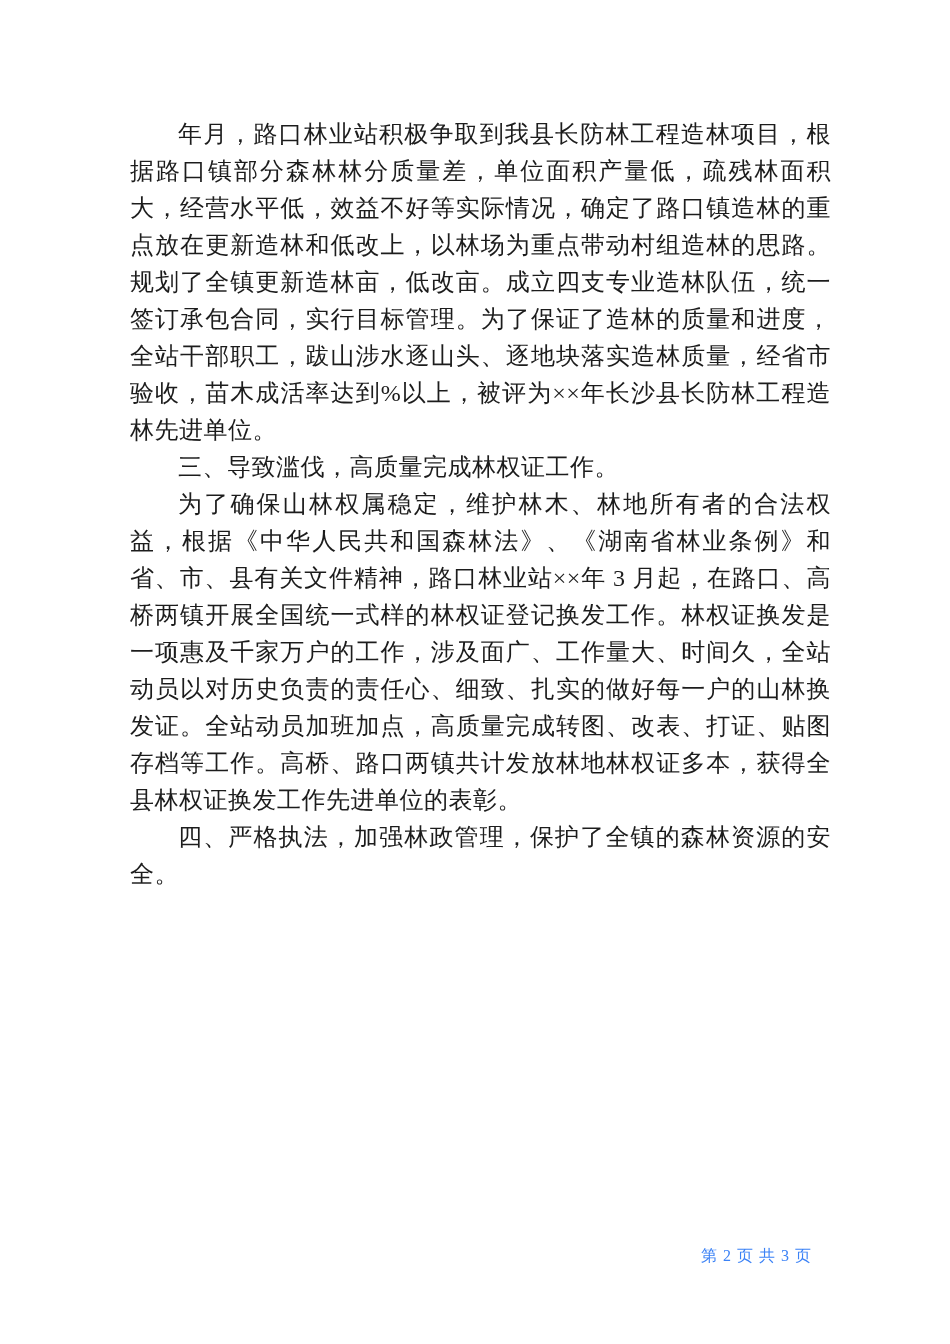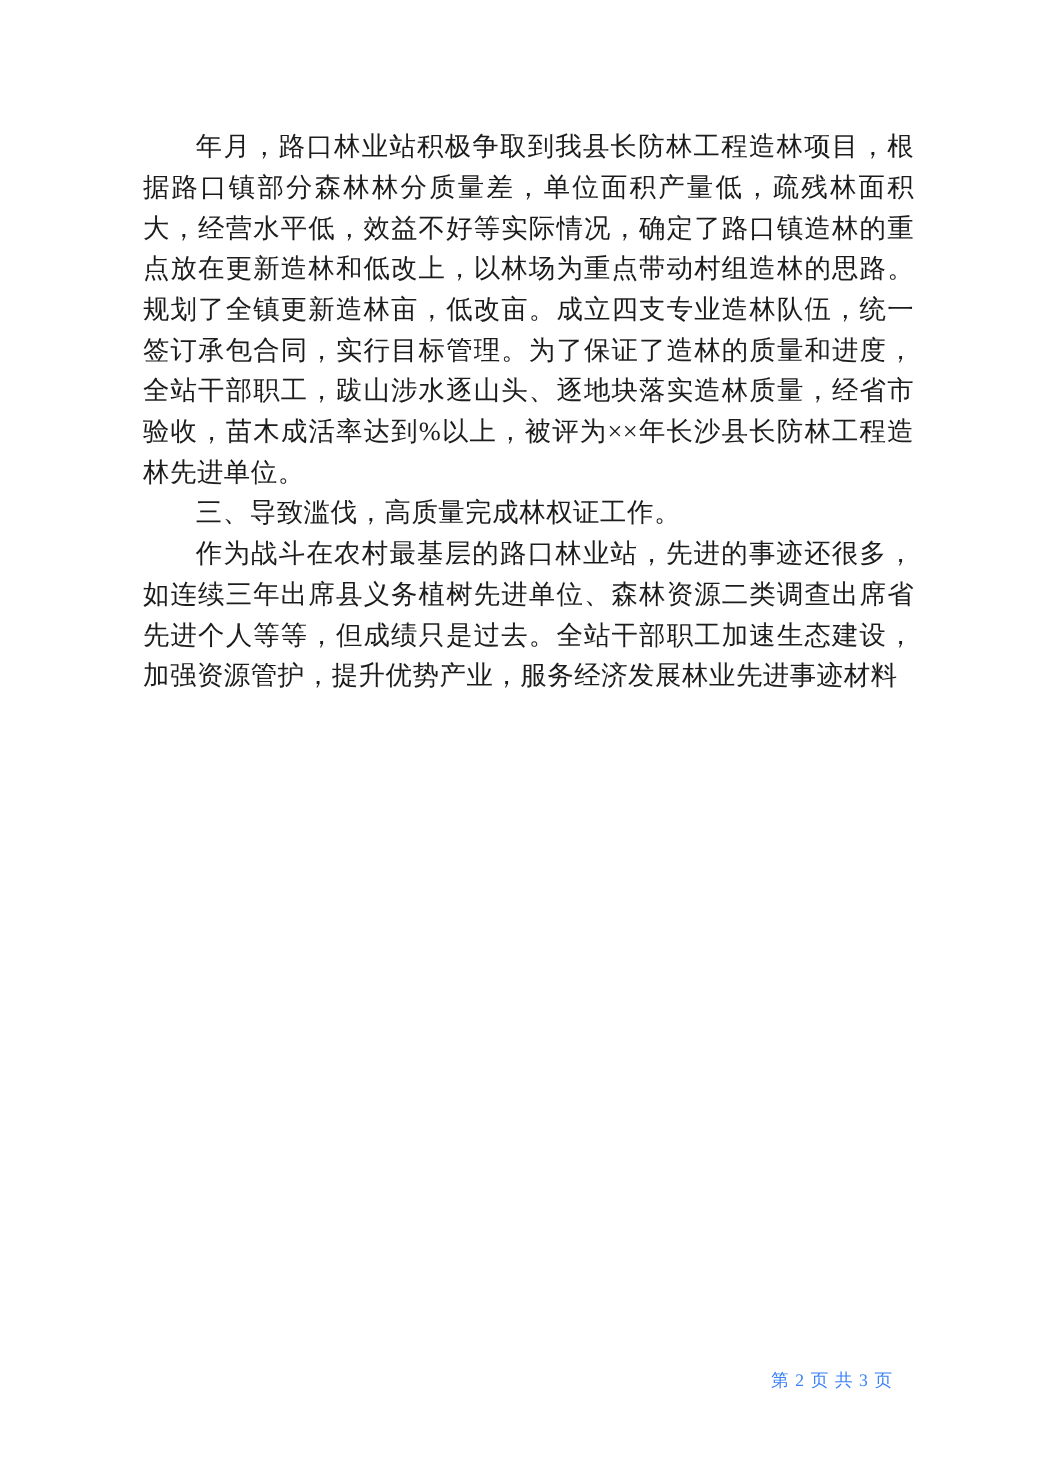--- a/index.html
+++ b/index.html
@@ -44,20 +44,21 @@
   }
 </style>
 </head>
 <body>
 
 <div class="page">
 
   <div class="doc-body">
     <p class="para">年月，路口林业站积极争取到我县长防林工程造林项目，根据路口镇部分森林林分质量差，单位面积产量低，疏残林面积大，经营水平低，效益不好等实际情况，确定了路口镇造林的重点放在更新造林和低改上，以林场为重点带动村组造林的思路。规划了全镇更新造林亩，低改亩。成立四支专业造林队伍，统一签订承包合同，实行目标管理。为了保证了造林的质量和进度，全站干部职工，跋山涉水逐山头、逐地块落实造林质量，经省市验收，苗木成活率达到%以上，被评为××年长沙县长防林工程造林先进单位。</p>
     <p class="para">三、导致滥伐，高质量完成林权证工作。</p>
-    <p class="para">作为战斗在农村最基层的路口林业站，先进的事迹还很多，如连续三年出席县义务植树先进单位、森林资源二类调查出席省先进个人等等，但成绩只是过去。全站干部职工加速生态建设，加强资源管护，提升优势产业，服务经济发展林业先进事迹材料</p>
+    <p class="para">为了确保山林权属稳定，维护林木、林地所有者的合法权益，根据《中华人民共和国森林法》、《湖南省林业条例》和省、市、县有关文件精神，路口林业站××年 3 月起，在路口、高桥两镇开展全国统一式样的林权证登记换发工作。林权证换发是一项惠及千家万户的工作，涉及面广、工作量大、时间久，全站动员以对历史负责的责任心、细致、扎实的做好每一户的山林换发证。全站动员加班加点，高质量完成转图、改表、打证、贴图存档等工作。高桥、路口两镇共计发放林地林权证多本，获得全县林权证换发工作先进单位的表彰。</p>
+    <p class="para">四、严格执法，加强林政管理，保护了全镇的森林资源的安全。</p>
   </div>
 
   <div class="footer">
     <span>第 2 页 共 3 页</span>
   </div>
 
 </div>
 
 </body></html>

